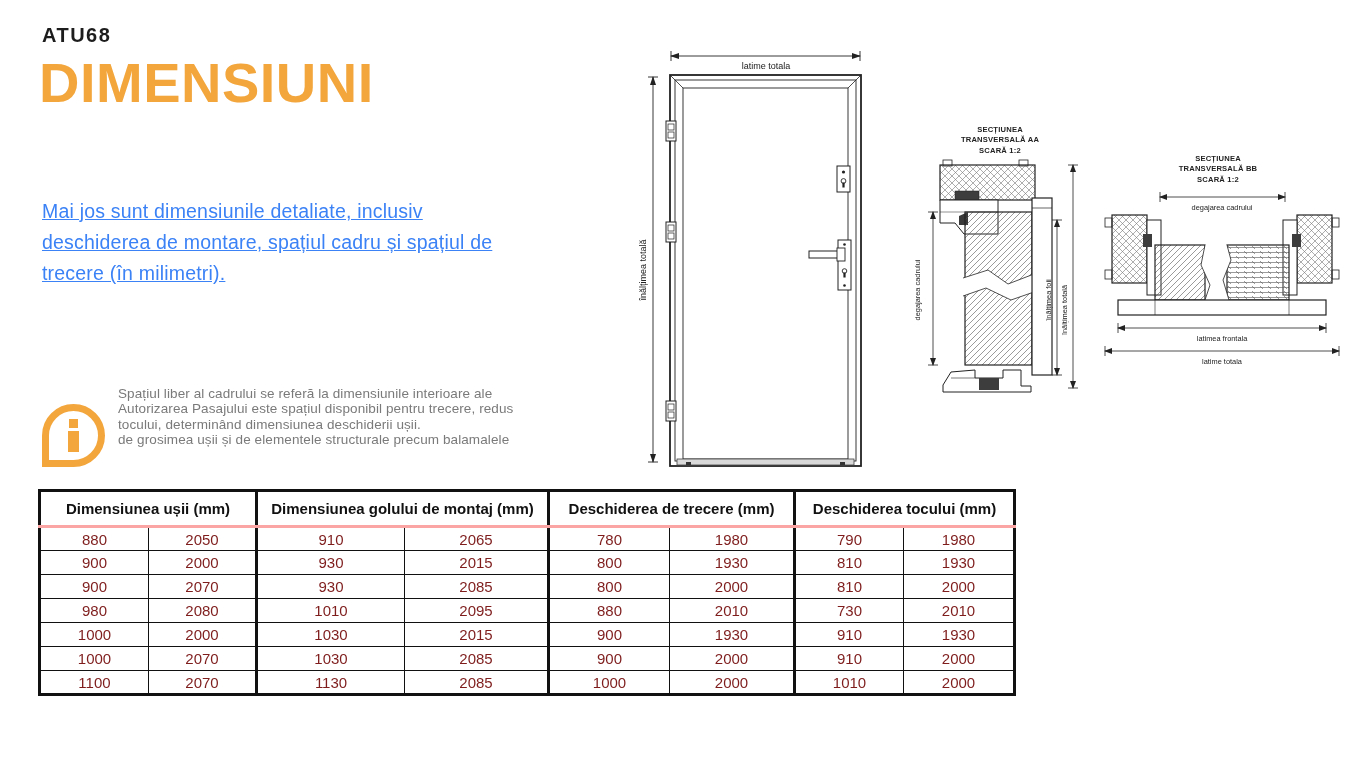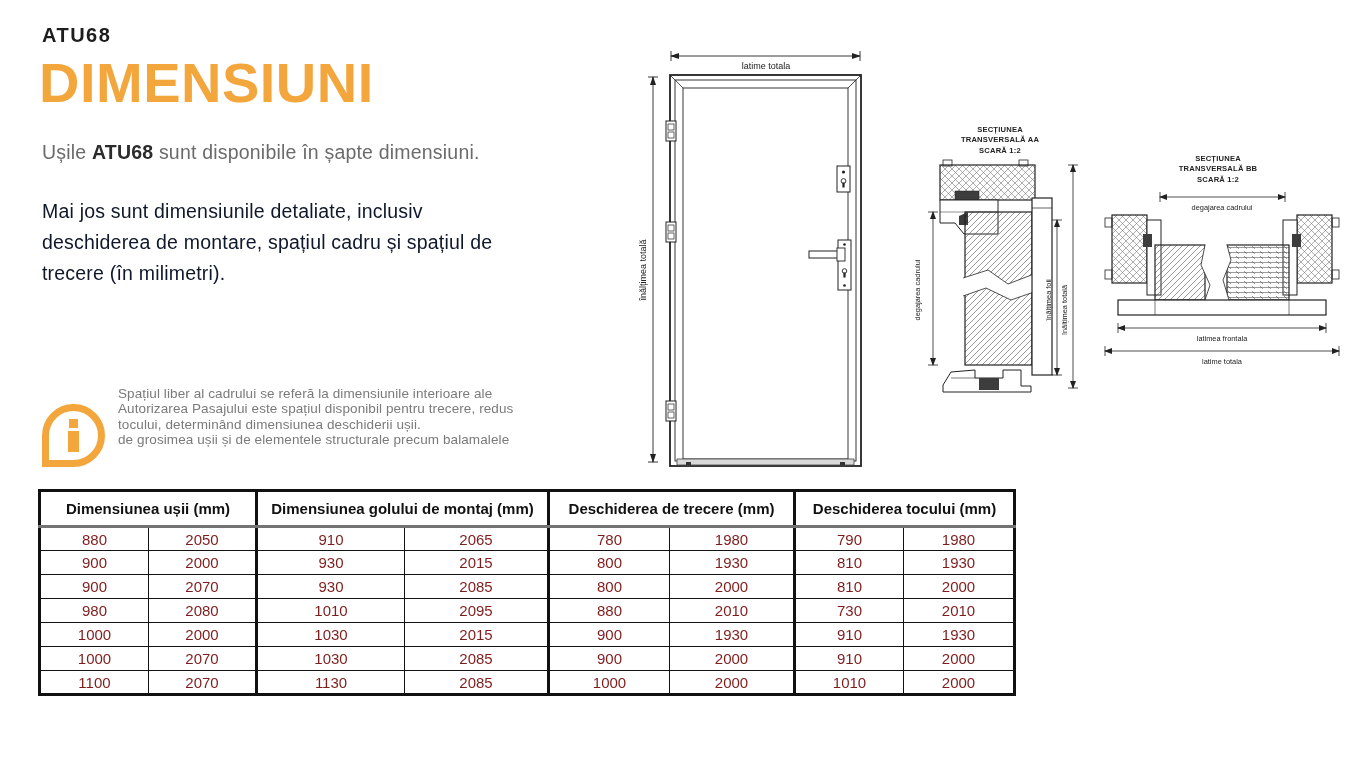--- a/index.html
+++ b/index.html
@@ -10,22 +10,22 @@
   
   .product-code { position:absolute; left:42px; top:24px; font-size:20px; font-weight:700;
                   letter-spacing:1.5px; color:#1d1d1d; }
   .page-title   { position:absolute; left:39px; top:50px; font-size:56px; font-weight:700;
                   letter-spacing:.5px; color:#F3A63C; }
 
   
   .intro { position:absolute; left:42px; top:141px; font-size:19.5px; color:#6b6b6b;
            letter-spacing:.2px; }
   .intro b { color:#2b2b2b; font-weight:700; }
-  .para  { position:absolute; left:42px; top:196px; font-size:19.5px; color:#0f172a;
-           line-height:31px; letter-spacing:.2px; }
+  .para  { position:absolute; left:42px; top:196px; font-size:19.5px; color:#3b82f6;
+           line-height:31px; letter-spacing:.2px;text-decoration:underline; }
 
   
   .note-icon { position:absolute; left:42px; top:404px; width:63px; height:63px;
                border:7px solid #F3A63C; border-radius:50% 50% 50% 0;
                display:flex; align-items:center; justify-content:center; }
   .note-i { display:flex; flex-direction:column; align-items:center; }
   .note-i .dot  { width:9px; height:9px; background:#F3A63C; margin-bottom:3px; }
   .note-i .stem { width:11px; height:21px; background:#F3A63C; }
   .note-text { position:absolute; left:118px; top:386px; width:488px; font-size:13.5px;
                line-height:15.3px; color:#7a7a7a; letter-spacing:.1px; }
@@ -37,34 +37,33 @@
   .dim-label-s { font-size:7.4px; }
   .sec-title   { font-size:7.6px; font-weight:700; letter-spacing:.2px; }
 
   
   .dim-table { position:absolute; left:38px; top:489px; width:975px;
                border-collapse:collapse; table-layout:fixed;
                border:3px solid #111; color:#111; }
   .dim-table th, .dim-table td { border:1.5px solid #111; text-align:center; vertical-align:middle; }
   .dim-table .group-th { height:36px; font-size:15px; font-weight:700;
                          border-left:3px solid #111; border-right:3px solid #111;
-                         border-bottom:3px solid #737373; }
+                         border-bottom:3px solid #fca5a5; }
   .dim-table .sub-th   { height:25px; font-size:14.5px; font-weight:700; border-bottom:3px solid #111; }
   .dim-table td        { height:24px; font-size:15px; font-weight:400; color:#7f1d1d; }
   .dim-table .gb       { border-right:3px solid #111 !important; }
 </style>
 </head>
 <body>
 
 <div class="page">
 
   <div class="product-code">ATU68</div>
   <h1 class="page-title">DIMENSIUNI</h1>
 
-  <p class="intro"><span>Ușile </span><b>ATU68</b><span> sunt disponibile în șapte dimensiuni.</span></p>
 
   <div class="para">
       <div>Mai jos sunt dimensiunile detaliate, inclusiv</div>
       <div>deschiderea de montare, spațiul cadru și spațiul de</div>
       <div>trecere (în milimetri).</div>
     </div>
 
   <div class="note-icon">
     <div class="note-i">
       <div class="dot"></div>

